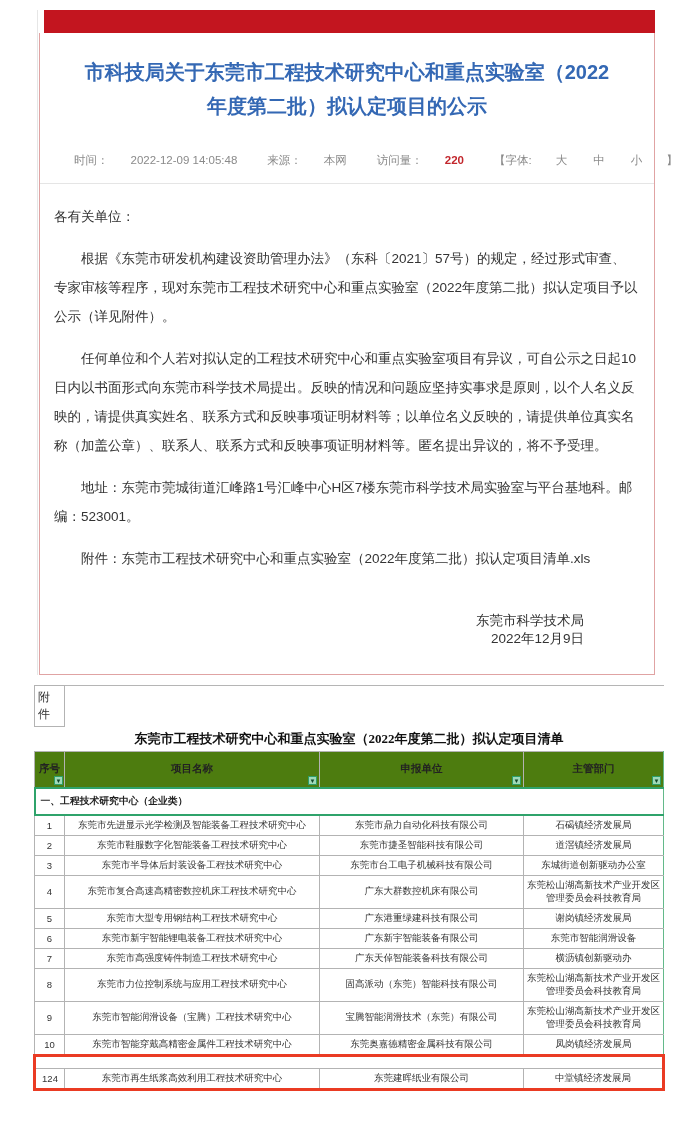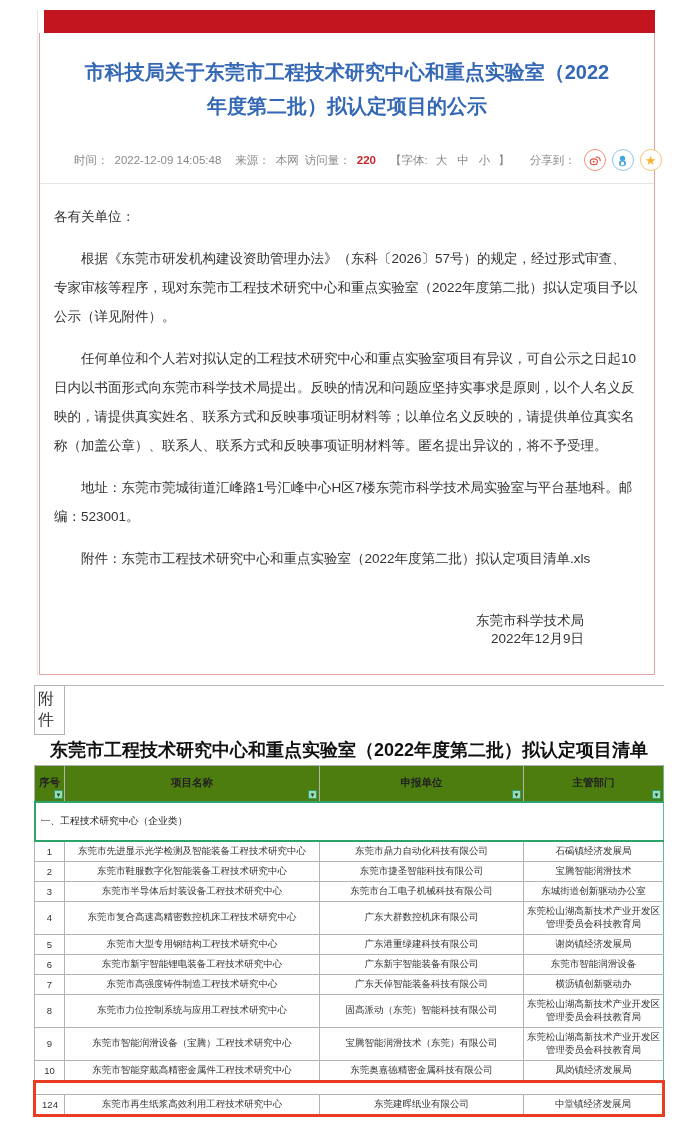--- a/index.html
+++ b/index.html
@@ -13,21 +13,21 @@
   *{margin:0;padding:0;box-sizing:border-box;}
   body{background:#fff;font-family:"Liberation Sans","DejaVu Sans",sans-serif;}
   .page{width:691px;height:1134px;background:#fff;overflow:hidden;position:relative;}
 
   
   .doc-wrap{margin:10px 36px 0 37px;border-left:1px solid #e6e6e6;}
   .red-bar{height:23px;background:var(--accent-red);margin-left:6px;}
   .doc-card{border:1px solid #e0a3a3;border-top:none;background:#fff;margin-left:1px;}
   .doc-title{color:var(--title-blue);font-size:20px;font-weight:bold;text-align:center;
     line-height:34px;padding:22px 40px 14px 40px;}
-  .meta-bar{display:flex;align-items:center;gap:6px;padding:12px 30px 12px 34px;
+  .meta-bar{display:flex;align-items:center;gap:22px;padding:12px 30px 12px 34px;
     font-size:11.5px;color:#8a8a8a;border-bottom:1px solid #e5e5e5;}
   .meta-item{white-space:nowrap;}
   .visits{color:var(--visits-red);font-weight:bold;}
   .font-ctl{color:#8a8a8a;}
   .font-btn{cursor:pointer;padding:0 2px;}
   .share-icons{display:flex;gap:6px;margin-left:2px;}
   .share-btn{width:22px;height:22px;border-radius:50%;display:flex;align-items:center;
     justify-content:center;background:#fff;cursor:pointer;}
   .share-weibo{border:1px solid #f0907e;}
   .share-qq{border:1px solid #8ec7ec;}
@@ -40,30 +40,30 @@
   .sig-name{}
 
   
   .att-section{margin-top:10px;position:relative;}
   table.sheet{border-collapse:collapse;margin-left:33px;width:629px;table-layout:fixed;
     font-size:9.5px;color:#333;}
   col.c-no{width:30px;} col.c-proj{width:255px;} col.c-app{width:204px;} col.c-dept{width:140px;}
   .sheet td,.sheet th{border:1px solid var(--border-gray);text-align:center;vertical-align:middle;
     padding:3px 3px;word-break:break-all;}
   .sheet td:last-child,.sheet th:last-child{border-right:1px solid #63b98a;}
-  .att-cell{border:1px solid #b5b5b5;text-align:left !important;font-size:16px;padding:4px 2px;}
+  .att-cell{border:1px solid #b5b5b5;text-align:left !important;font-size:12px;padding:4px 2px;}
   .blank-cell{border:none !important;border-top:1px solid #b5b5b5 !important;}
-  .tbl-title-cell{border:none !important;font-size:18px;font-weight:bold;color:#111;
-    padding:6px 0 5px 0;}
+  .tbl-title-cell{border:none !important;font-size:13px;font-weight:bold;color:#111;
+    padding:6px 0 5px 0;font-family:Liberation Serif, serif;}
   .sheet th{position:relative;height:36px;font-size:10.5px;font-weight:bold;color:#222;background:#4d7c0f;}
   .filter-box{position:absolute;right:2px;bottom:2px;width:9px;height:9px;background:#9ed9b8;
     border:1px solid #2e9e68;font-size:6px;line-height:8px;color:#12482c;text-align:center;cursor:pointer;}
   th.th-no .filter-box{right:1px;}
-  .section-row td{border:2px solid var(--table-green);text-align:left;font-weight:normal;
-    padding:12px 5px;font-size:9.8px;color:#222;}
+  .section-row td{border:2px solid var(--table-green);text-align:left;font-weight:bold;
+    padding:6px 5px;font-size:9.8px;color:#222;}
   .gap-hl td{border:3px solid var(--highlight-red) !important;border-bottom:none !important;
     height:13px;background:#fff;}
   .row-hl td{border-bottom:3px solid var(--highlight-red) !important;}
   .row-hl td:first-child{border-left:3px solid var(--highlight-red) !important;}
   .row-hl td:last-child{border-right:3px solid var(--highlight-red) !important;}
 </style>
 </head>
 <body>
 
 <div class="page">
@@ -72,21 +72,21 @@
     <div class="red-bar"></div>
     <div class="doc-card">
 
       <div class="doc-title">市科技局关于东莞市工程技术研究中心和重点实验室（2022年度第二批）拟认定项目的公示</div>
 
       <div class="meta-bar">
         <span class="meta-item">时间：</span>
           <span class="meta-item">2022-12-09 14:05:48</span>
         <span class="meta-item" style="margin-left:8px;">来源：</span>
           <span class="meta-item">本网</span>
-        <span class="meta-item" style="margin-left:0;">访问量：</span>
+        <span class="meta-item" style="margin-left:8px;">访问量：</span>
           <span class="meta-item visits">220</span>
         <span class="meta-item font-ctl" style="margin-left:8px;text-align:right;">【字体:</span>
         <span class="font-btn">大</span>
         <span class="font-btn">中</span>
         <span class="font-btn">小</span>
         <span class="meta-item font-ctl">】</span>
         <span class="meta-item" style="margin-left:14px;">分享到：</span>
         <span class="share-icons">
           <span class="share-btn share-weibo">
             <svg width="14" height="14" viewBox="0 0 24 24">
@@ -101,21 +101,21 @@
                 <ellipse cx="12" cy="17" rx="6.5" ry="5.5" fill="#44a7e0"></ellipse>
                 <ellipse cx="12" cy="17.5" rx="3" ry="3.6" fill="#fff"></ellipse>
               </svg>
           </span>
           <span class="share-btn share-qzone">★</span>
         </span>
       </div>
 
       <div class="doc-body">
         <p>各有关单位：</p>
-        <p class="indent">根据《东莞市研发机构建设资助管理办法》（东科〔2026〕57号）的规定，经过形式审查、专家审核等程序，现对东莞市工程技术研究中心和重点实验室（2022年度第二批）拟认定项目予以公示（详见附件）。</p>
+        <p class="indent">根据《东莞市研发机构建设资助管理办法》（东科〔2021〕57号）的规定，经过形式审查、专家审核等程序，现对东莞市工程技术研究中心和重点实验室（2022年度第二批）拟认定项目予以公示（详见附件）。</p>
         <p class="indent">任何单位和个人若对拟认定的工程技术研究中心和重点实验室项目有异议，可自公示之日起10日内以书面形式向东莞市科学技术局提出。反映的情况和问题应坚持实事求是原则，以个人名义反映的，请提供真实姓名、联系方式和反映事项证明材料等；以单位名义反映的，请提供单位真实名称（加盖公章）、联系人、联系方式和反映事项证明材料等。匿名提出异议的，将不予受理。</p>
         <p class="indent">地址：东莞市莞城街道汇峰路1号汇峰中心H区7楼东莞市科学技术局实验室与平台基地科。邮编：523001。</p>
         <p class="indent">附件：东莞市工程技术研究中心和重点实验室（2022年度第二批）拟认定项目清单.xls</p>
       </div>
 
       <div class="sig-block">
         <div class="sig-name">东莞市科学技术局</div>
         <div>2022年12月9日</div>
       </div>
 
@@ -150,21 +150,21 @@
       <tr>
             <td>1</td>
             <td>东莞市先进显示光学检测及智能装备工程技术研究中心</td>
             <td>东莞市鼎力自动化科技有限公司</td>
             <td>石碣镇经济发展局</td>
           </tr>
           <tr>
             <td>2</td>
             <td>东莞市鞋服数字化智能装备工程技术研究中心</td>
             <td>东莞市捷圣智能科技有限公司</td>
-            <td>宝腾智能润滑技术</td>
+            <td>道滘镇经济发展局</td>
           </tr>
           <tr>
             <td>3</td>
             <td>东莞市半导体后封装设备工程技术研究中心</td>
             <td>东莞市台工电子机械科技有限公司</td>
             <td>东城街道创新驱动办公室</td>
           </tr>
           <tr>
             <td>4</td>
             <td>东莞市复合高速高精密数控机床工程技术研究中心</td>

